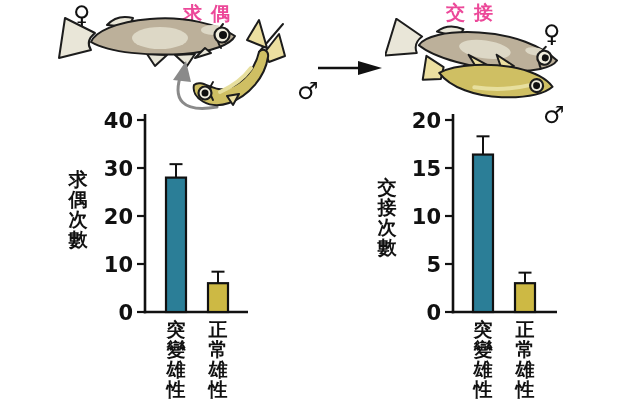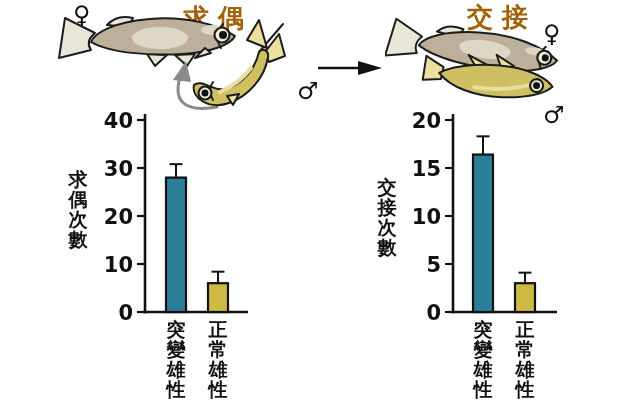--- a/index.html
+++ b/index.html
@@ -1,20 +1,20 @@
 <!DOCTYPE html>
 <html style="--c-bar-teal: #2b7e97; --c-bar-yellow: #cdb944; --c-outline: #1c1c1c; --c-female-fish-body: #bcb09a; --c-female-fish-highlight: #ddd8c6; --c-female-fish-fin: #e9e6d8; --c-male-fish-body: #cfbf63; --c-male-fish-highlight: #e7df9e; --c-male-fish-fin: #ecdfa0; --c-motion-arrow: #8a8a8a; --c-text: #111111; --c-background: #ffffff;"><head>
 <meta charset="utf-8">
 <style>
   * { margin:0; padding:0; box-sizing:border-box; }
   html,body { width:624px; height:400px; background:#fff; overflow:hidden;
               font-family:"DejaVu Sans","Liberation Sans",sans-serif; }
   .canvas { position:relative; width:624px; height:400px; background:#fff; }
   .abs { position:absolute; }
-  .scene-title { position:absolute; font-size:26px; font-weight:bold; color:#a16207;
+  .scene-title { position:absolute; font-size:19px; font-weight:bold; color:#ec4899;
                  letter-spacing:9px; white-space:nowrap; }
   .sex { position:absolute; font-size:24px; font-weight:bold; color:#111; line-height:1; }
   
   .num { font:bold 21px "DejaVu Sans","Liberation Sans",sans-serif; text-anchor:end;   fill:#111; }
   .cat { font:bold 19px "DejaVu Sans","Liberation Sans",sans-serif; text-anchor:middle; fill:#111; }
   .yl  { font:bold 19px "DejaVu Sans","Liberation Sans",sans-serif; text-anchor:middle; fill:#111; }
   .ax  { stroke:#111; stroke-width:2.6; }
   .tk  { stroke:#111; stroke-width:2.2; }
   .err { stroke:#111; stroke-width:2; }
   .bar { stroke:#111; stroke-width:2.2; }
@@ -32,21 +32,21 @@
   .marrowhead { fill:var(--c-motion-arrow); }
   .barrow { stroke:#111; stroke-width:2.5; }
   .barrowhead { fill:#111; }
 </style>
 </head>
 <body>
 
 <div class="canvas">
 
   <span class="scene-title" style="left:183px; top:1px;">求偶</span>
-  <span class="scene-title" style="left:467px; top:0px;">交接</span>
+  <span class="scene-title" style="left:446px; top:0px;">交接</span>
 
   <span class="sex" style="left:73px; top:3px;">♀</span>
   <span class="sex" style="left:297px; top:79px;">♂</span>
   <span class="sex" style="left:543px; top:22px;">♀</span>
   <span class="sex" style="left:543px; top:103px;">♂</span>
 
   <svg class="abs" style="left:55px; top:8px;" width="260" height="110" viewBox="0 0 260 110">
     <g>
       <path class="ff" d="M 40,25 L 10,10 L 4,50 L 36,42 Q 30,33 40,25 Z"></path>
       <path class="ff" d="M 52,17 Q 62,6 78,10 L 74,19 Z"></path>

